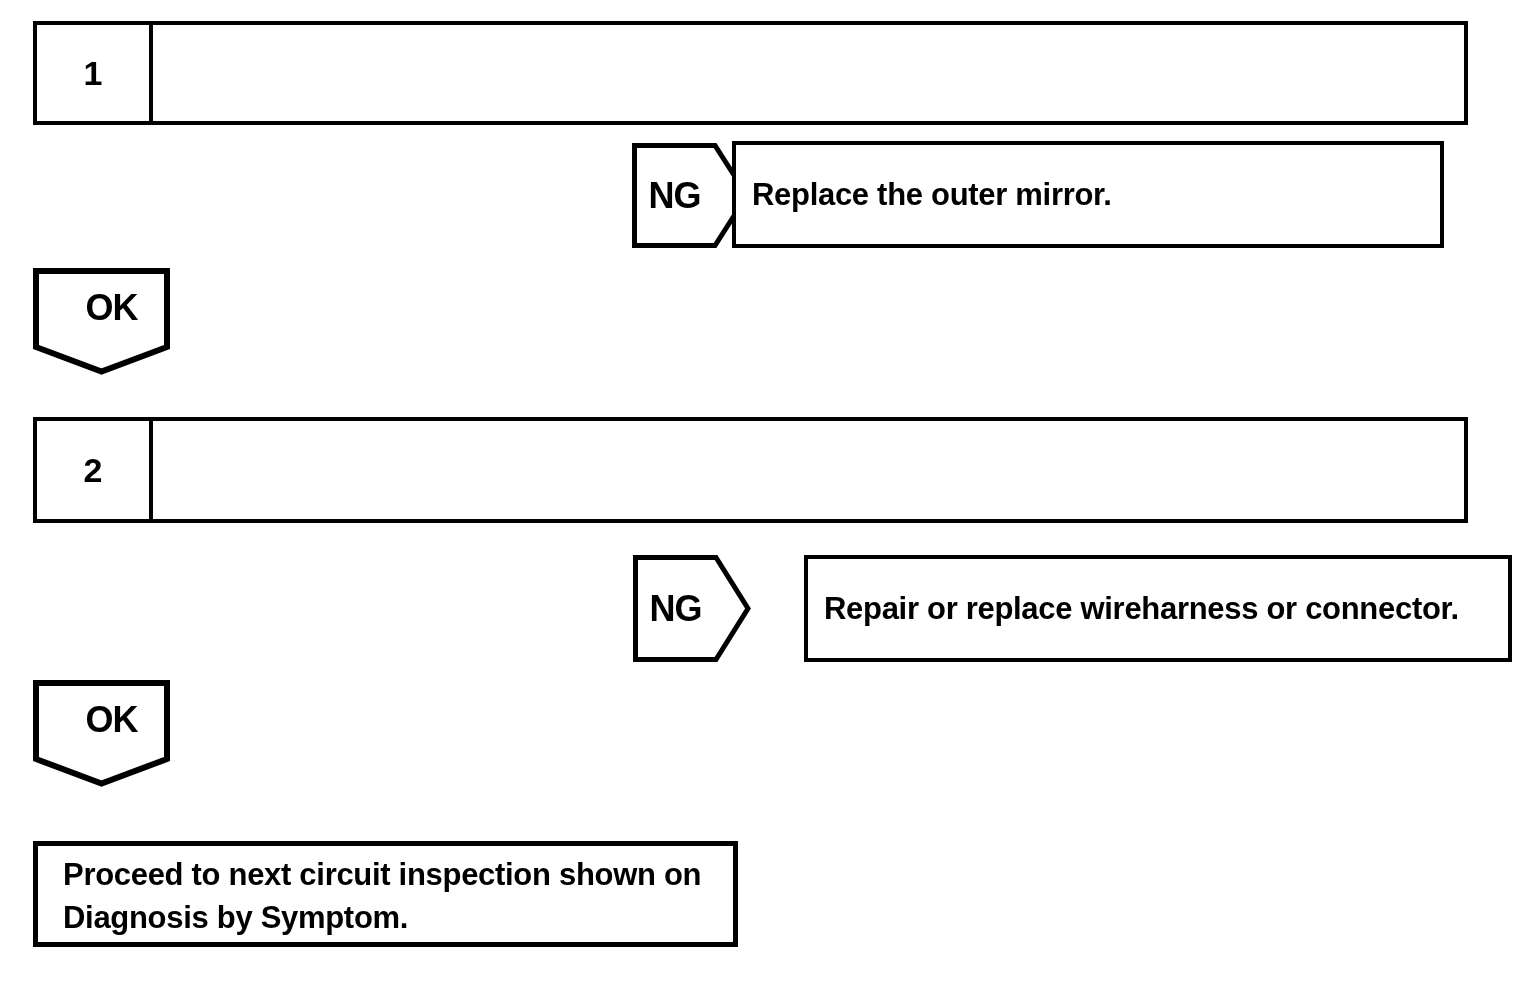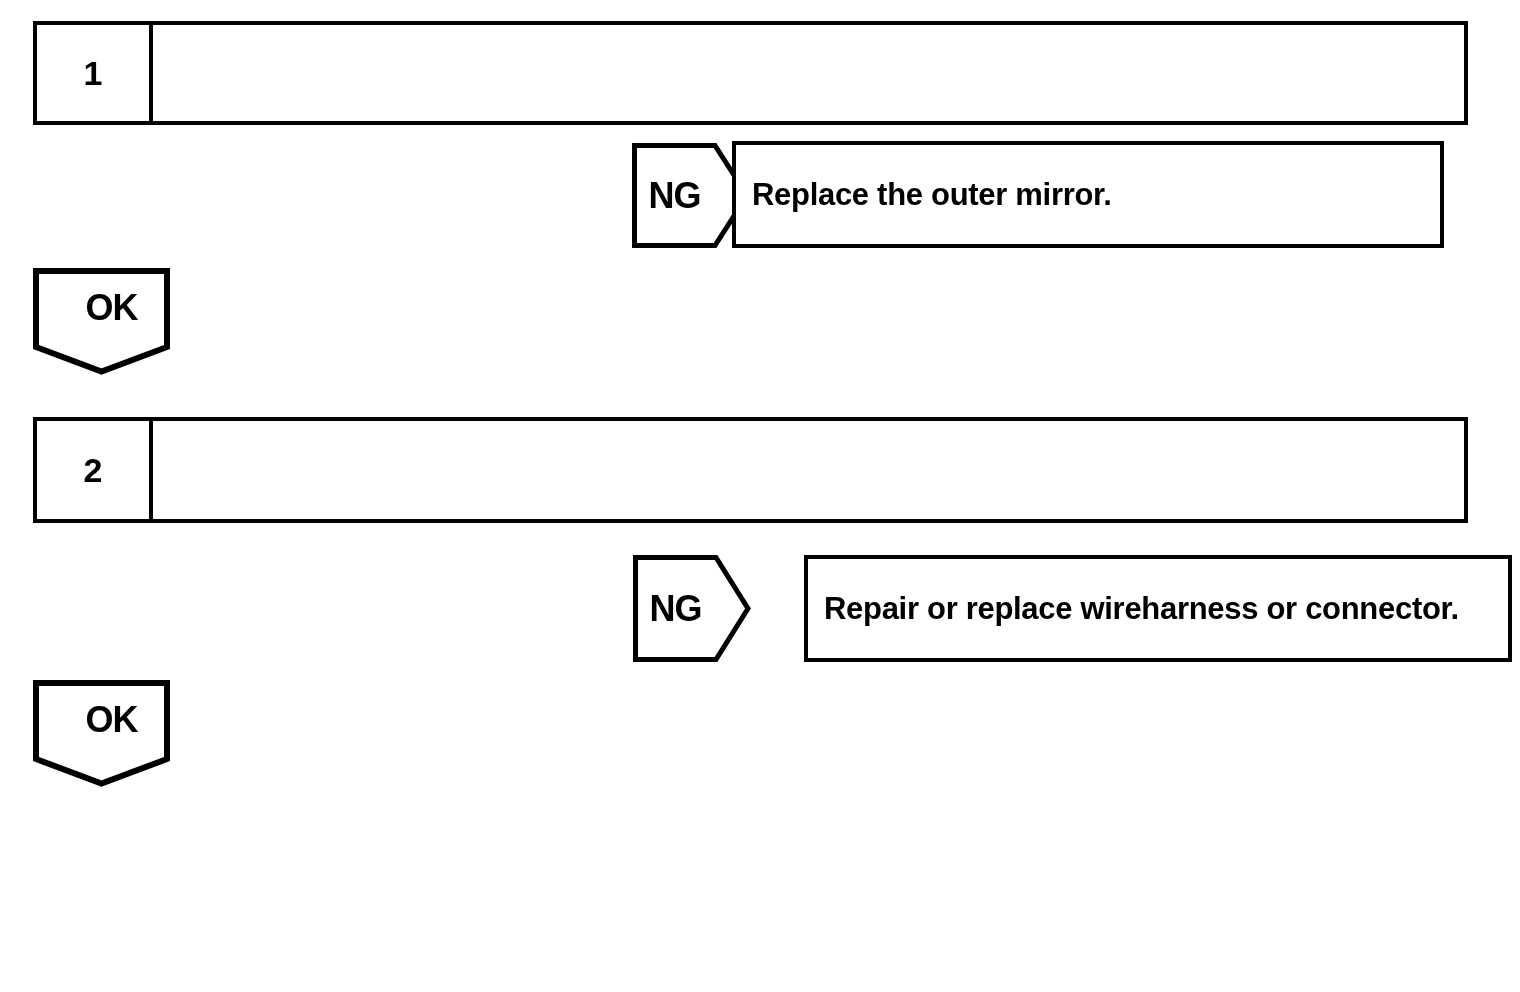--- a/index.html
+++ b/index.html
@@ -88,14 +88,18 @@
     <span>Repair or replace wireharness or connector.</span>
   </div>
 
   <div class="ok-arrow" style="left:33px;top:680px;width:137px;height:107px;">
     <svg width="137" height="107" viewBox="0 0 137 107">
       <polygon points="3,3 134,3 134,79 68.5,103.5 3,79" fill="#ffffff" stroke="#000000" stroke-width="6" stroke-linejoin="miter"></polygon>
     </svg>
     <span class="ok-label">OK</span>
   </div>
 
+  <div class="final-box" style="left:33px;top:841px;width:705px;height:106px;">
+    <div>Proceed to next circuit inspection shown on</div>
+    <div>Diagnosis by Symptom.</div>
+  </div>
 
 </div>
 
 </body></html>

